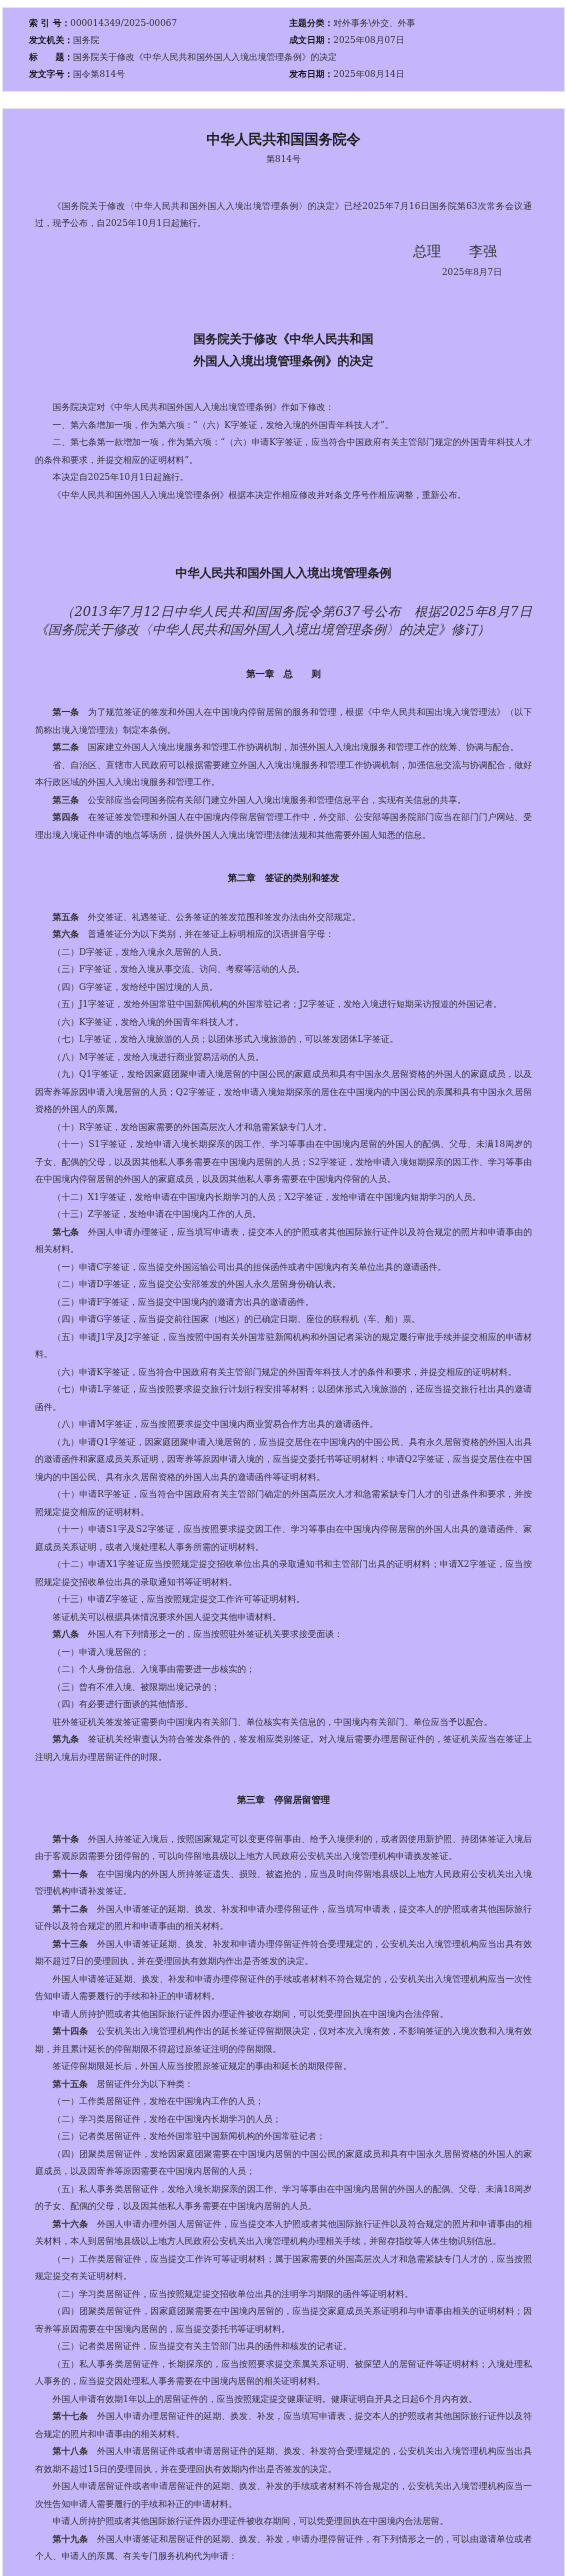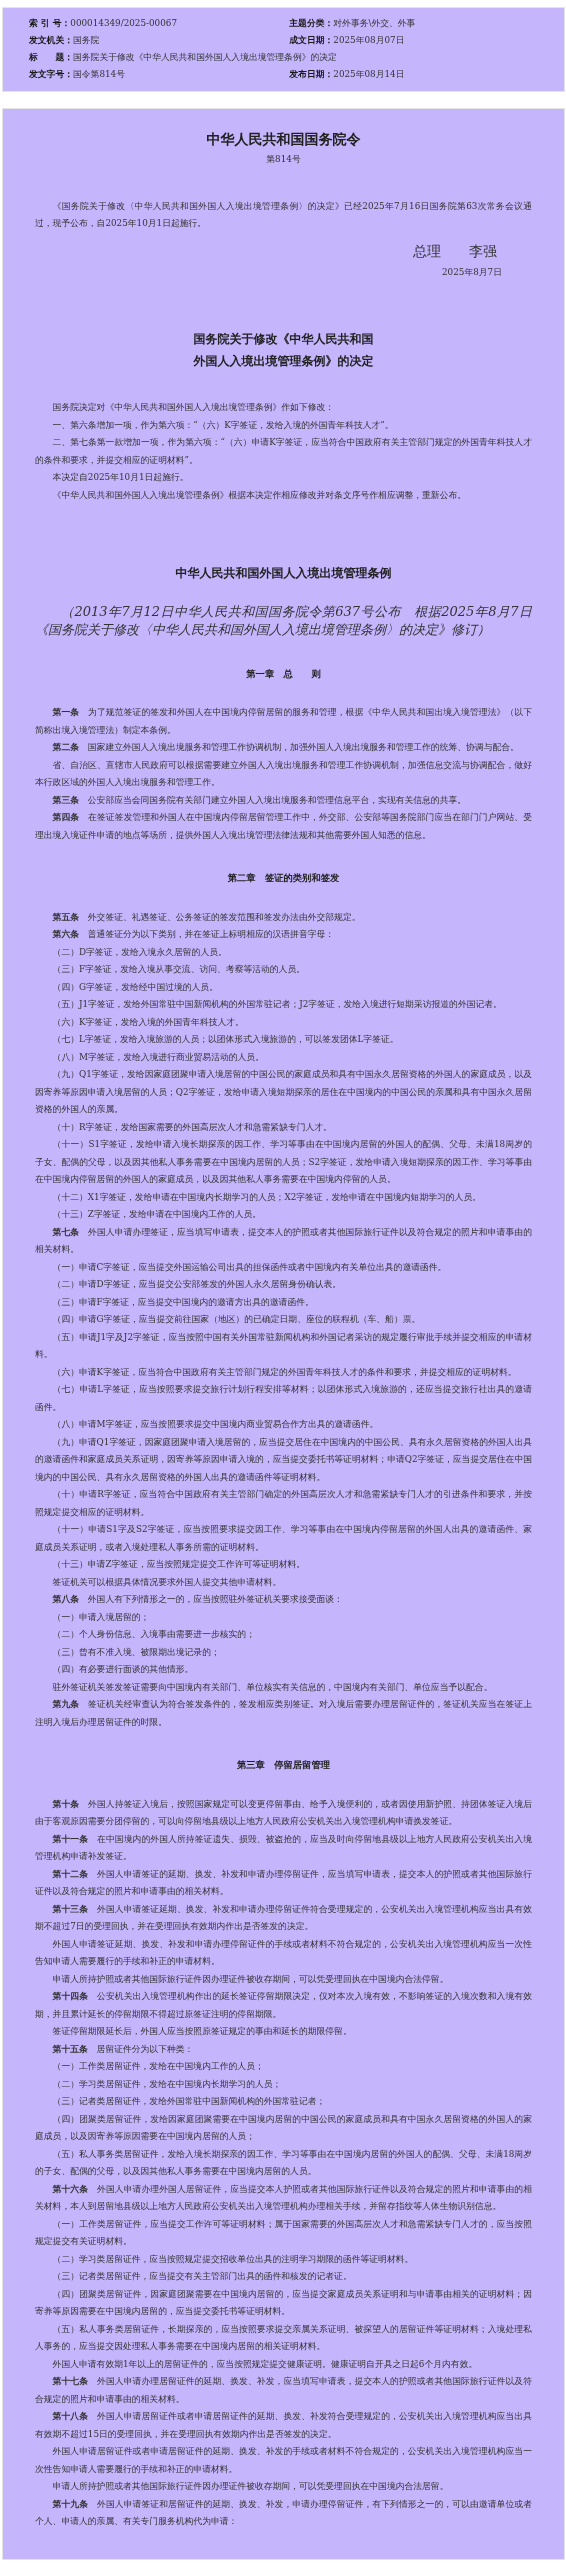--- a/index.html
+++ b/index.html
@@ -119,20 +119,21 @@
       <p class="para">（二）申请D字签证，应当提交公安部签发的外国人永久居留身份确认表。</p>
       <p class="para">（三）申请F字签证，应当提交中国境内的邀请方出具的邀请函件。</p>
       <p class="para">（四）申请G字签证，应当提交前往国家（地区）的已确定日期、座位的联程机（车、船）票。</p>
       <p class="para">（五）申请J1字及J2字签证，应当按照中国有关外国常驻新闻机构和外国记者采访的规定履行审批手续并提交相应的申请材料。</p>
       <p class="para">（六）申请K字签证，应当符合中国政府有关主管部门规定的外国青年科技人才的条件和要求，并提交相应的证明材料。</p>
       <p class="para">（七）申请L字签证，应当按照要求提交旅行计划行程安排等材料；以团体形式入境旅游的，还应当提交旅行社出具的邀请函件。</p>
       <p class="para">（八）申请M字签证，应当按照要求提交中国境内商业贸易合作方出具的邀请函件。</p>
       <p class="para">（九）申请Q1字签证，因家庭团聚申请入境居留的，应当提交居住在中国境内的中国公民、具有永久居留资格的外国人出具的邀请函件和家庭成员关系证明，因寄养等原因申请入境的，应当提交委托书等证明材料；申请Q2字签证，应当提交居住在中国境内的中国公民、具有永久居留资格的外国人出具的邀请函件等证明材料。</p>
       <p class="para">（十）申请R字签证，应当符合中国政府有关主管部门确定的外国高层次人才和急需紧缺专门人才的引进条件和要求，并按照规定提交相应的证明材料。</p>
       <p class="para">（十一）申请S1字及S2字签证，应当按照要求提交因工作、学习等事由在中国境内停留居留的外国人出具的邀请函件、家庭成员关系证明，或者入境处理私人事务所需的证明材料。</p>
+      <p class="para">（十二）申请X1字签证应当按照规定提交招收单位出具的录取通知书和主管部门出具的证明材料；申请X2字签证，应当按照规定提交招收单位出具的录取通知书等证明材料。</p>
       <p class="para">（十三）申请Z字签证，应当按照规定提交工作许可等证明材料。</p>
       <p class="para">签证机关可以根据具体情况要求外国人提交其他申请材料。</p>
       <p class="para"><b>第八条</b>　外国人有下列情形之一的，应当按照驻外签证机关要求接受面谈：</p>
       <p class="para">（一）申请入境居留的；</p>
       <p class="para">（二）个人身份信息、入境事由需要进一步核实的；</p>
       <p class="para">（三）曾有不准入境、被限期出境记录的；</p>
       <p class="para">（四）有必要进行面谈的其他情形。</p>
       <p class="para">驻外签证机关签发签证需要向中国境内有关部门、单位核实有关信息的，中国境内有关部门、单位应当予以配合。</p>
       <p class="para"><b>第九条</b>　签证机关经审查认为符合签发条件的，签发相应类别签证。对入境后需要办理居留证件的，签证机关应当在签证上注明入境后办理居留证件的时限。</p>
       <p class="chapter">第三章　停留居留管理</p>
@@ -146,22 +147,22 @@
       <p class="para">签证停留期限延长后，外国人应当按照原签证规定的事由和延长的期限停留。</p>
       <p class="para"><b>第十五条</b>　居留证件分为以下种类：</p>
       <p class="para">（一）工作类居留证件，发给在中国境内工作的人员；</p>
       <p class="para">（二）学习类居留证件，发给在中国境内长期学习的人员；</p>
       <p class="para">（三）记者类居留证件，发给外国常驻中国新闻机构的外国常驻记者；</p>
       <p class="para">（四）团聚类居留证件，发给因家庭团聚需要在中国境内居留的中国公民的家庭成员和具有中国永久居留资格的外国人的家庭成员，以及因寄养等原因需要在中国境内居留的人员；</p>
       <p class="para">（五）私人事务类居留证件，发给入境长期探亲的因工作、学习等事由在中国境内居留的外国人的配偶、父母、未满18周岁的子女、配偶的父母，以及因其他私人事务需要在中国境内居留的人员。</p>
       <p class="para"><b>第十六条</b>　外国人申请办理外国人居留证件，应当提交本人护照或者其他国际旅行证件以及符合规定的照片和申请事由的相关材料，本人到居留地县级以上地方人民政府公安机关出入境管理机构办理相关手续，并留存指纹等人体生物识别信息。</p>
       <p class="para">（一）工作类居留证件，应当提交工作许可等证明材料；属于国家需要的外国高层次人才和急需紧缺专门人才的，应当按照规定提交有关证明材料。</p>
       <p class="para">（二）学习类居留证件，应当按照规定提交招收单位出具的注明学习期限的函件等证明材料。</p>
+      <p class="para">（四）团聚类居留证件，因家庭团聚需要在中国境内居留的，应当提交家庭成员关系证明和与申请事由相关的证明材料；因寄养等原因需要在中国境内居留的，应当提交委托书等证明材料。</p>
       <p class="para">（三）记者类居留证件，应当提交有关主管部门出具的函件和核发的记者证。</p>
-      <p class="para">（四）团聚类居留证件，因家庭团聚需要在中国境内居留的，应当提交家庭成员关系证明和与申请事由相关的证明材料；因寄养等原因需要在中国境内居留的，应当提交委托书等证明材料。</p>
       <p class="para">（五）私人事务类居留证件，长期探亲的，应当按照要求提交亲属关系证明、被探望人的居留证件等证明材料；入境处理私人事务的，应当提交因处理私人事务需要在中国境内居留的相关证明材料。</p>
       <p class="para">外国人申请有效期1年以上的居留证件的，应当按照规定提交健康证明。健康证明自开具之日起6个月内有效。</p>
       <p class="para"><b>第十七条</b>　外国人申请办理居留证件的延期、换发、补发，应当填写申请表，提交本人的护照或者其他国际旅行证件以及符合规定的照片和申请事由的相关材料。</p>
       <p class="para"><b>第十八条</b>　外国人申请居留证件或者申请居留证件的延期、换发、补发符合受理规定的，公安机关出入境管理机构应当出具有效期不超过15日的受理回执，并在受理回执有效期内作出是否签发的决定。</p>
       <p class="para">外国人申请居留证件或者申请居留证件的延期、换发、补发的手续或者材料不符合规定的，公安机关出入境管理机构应当一次性告知申请人需要履行的手续和补正的申请材料。</p>
       <p class="para">申请人所持护照或者其他国际旅行证件因办理证件被收存期间，可以凭受理回执在中国境内合法居留。</p>
       <p class="para"><b>第十九条</b>　外国人申请签证和居留证件的延期、换发、补发，申请办理停留证件，有下列情形之一的，可以由邀请单位或者个人、申请人的亲属、有关专门服务机构代为申请：</p>
     </div>
 </div>
 

